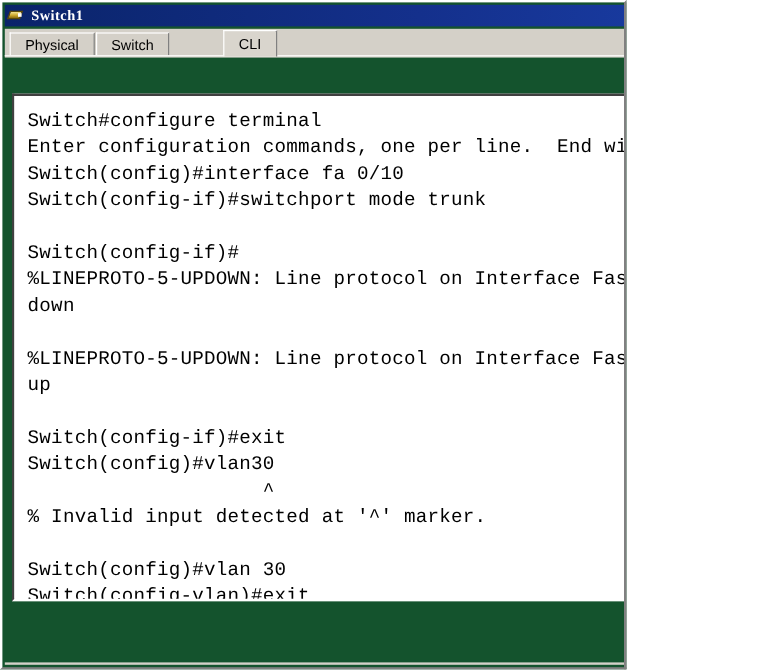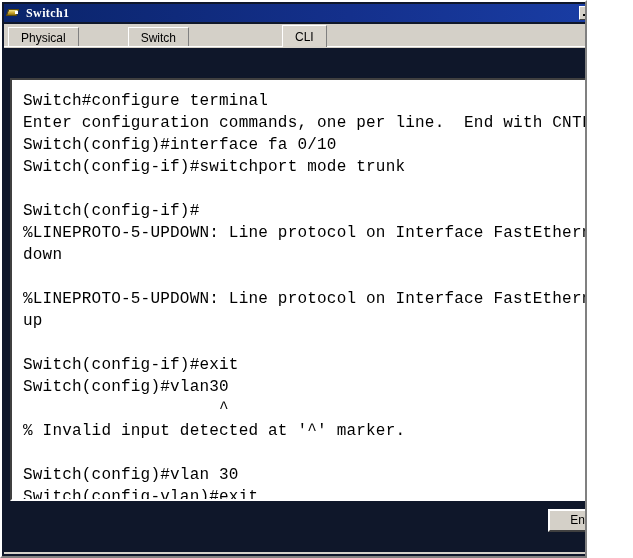--- a/index.html
+++ b/index.html
@@ -6,24 +6,24 @@
     margin: 0;
     padding: 0;
     background: #ffffff;
   }
   body {
     font-family: "Liberation Sans", sans-serif;
   }
 
   .window {
     position: relative;
-    width: 587px;
+    width: 522px;
     height: 558px;
     box-sizing: border-box;
-    background: #0f172a;
+    background: #14532d;
     border: 2px solid #ffffff;
     border-right-color: #808080;
     border-bottom-color: #808080;
     overflow: hidden;
   }
 
   
   .titlebar {
     position: absolute;
     left: 2px; top: 2px;
@@ -108,21 +108,20 @@
   .tabstrip {
     position: absolute;
     left: 2px; top: 22px;
     width: 629px;
     height: 23px;
     background: #d4d0c8;
     display: flex;
     align-items: flex-end;
     padding-left: 4px;
     box-sizing: border-box;
-    gap: 48px;
   }
   .tab {
     height: 20px;
     padding: 0 12px;
     background: #d4d0c8;
     border: 1px solid #ffffff;
     border-right-color: #808080;
     border-bottom: none;
     box-sizing: border-box;
     display: flex;

